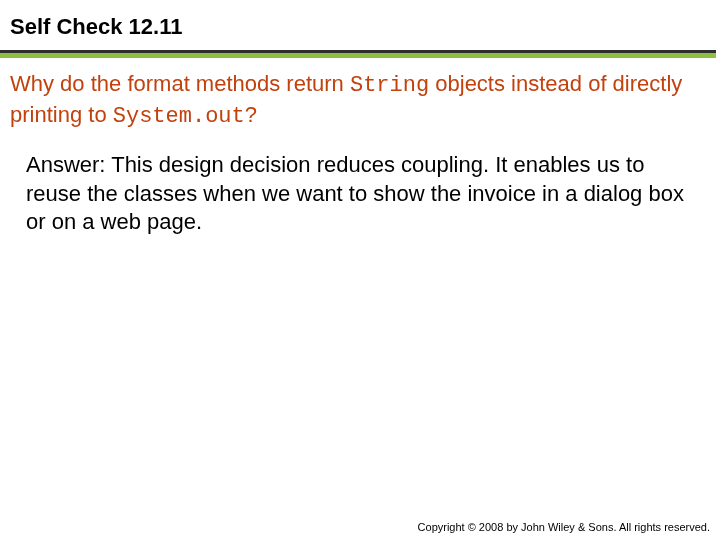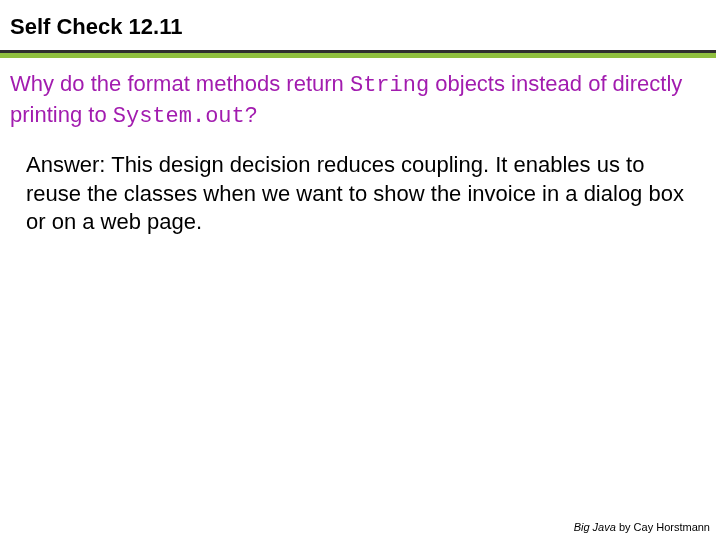--- a/index.html
+++ b/index.html
@@ -34,21 +34,21 @@
   }
   .rule-green {
     height: 5px;
     background: #8fbf3f;
     margin: 0;
   }
   .question {
     font-size: 22px;
     line-height: 1.3;
     padding: 12px 10px 4px 10px;
-    color: #a21caf;
+    color: #c2410c;
   }
   .mono {
     font-family: "Courier New", Courier, monospace;
   }
   .answer {
     font-size: 22px;
     line-height: 1.3;
     padding: 16px 22px 4px 26px;
     color: #000;
   }
@@ -81,18 +81,16 @@
 
   <div class="question">
     <span>Why do the format methods return </span><span class="mono">String</span><span> objects instead of directly printing to </span><span class="mono">System.out</span><span>?</span>
   </div>
 
   <div class="answer">
     <span class="label">Answer:</span><span> This design decision reduces coupling. It enables us to reuse the classes when we want to show the invoice in a dialog box or on a web page.</span>
   </div>
 
   <div class="footer">
-    <div>
-      <span class="book">Big Java</span><span> by Cay Horstmann</span>
-    </div>
+    <div>Copyright © 2008 by John Wiley &amp; Sons.  All rights reserved.</div>
   </div>
 
 </div>
 
 </body></html>

